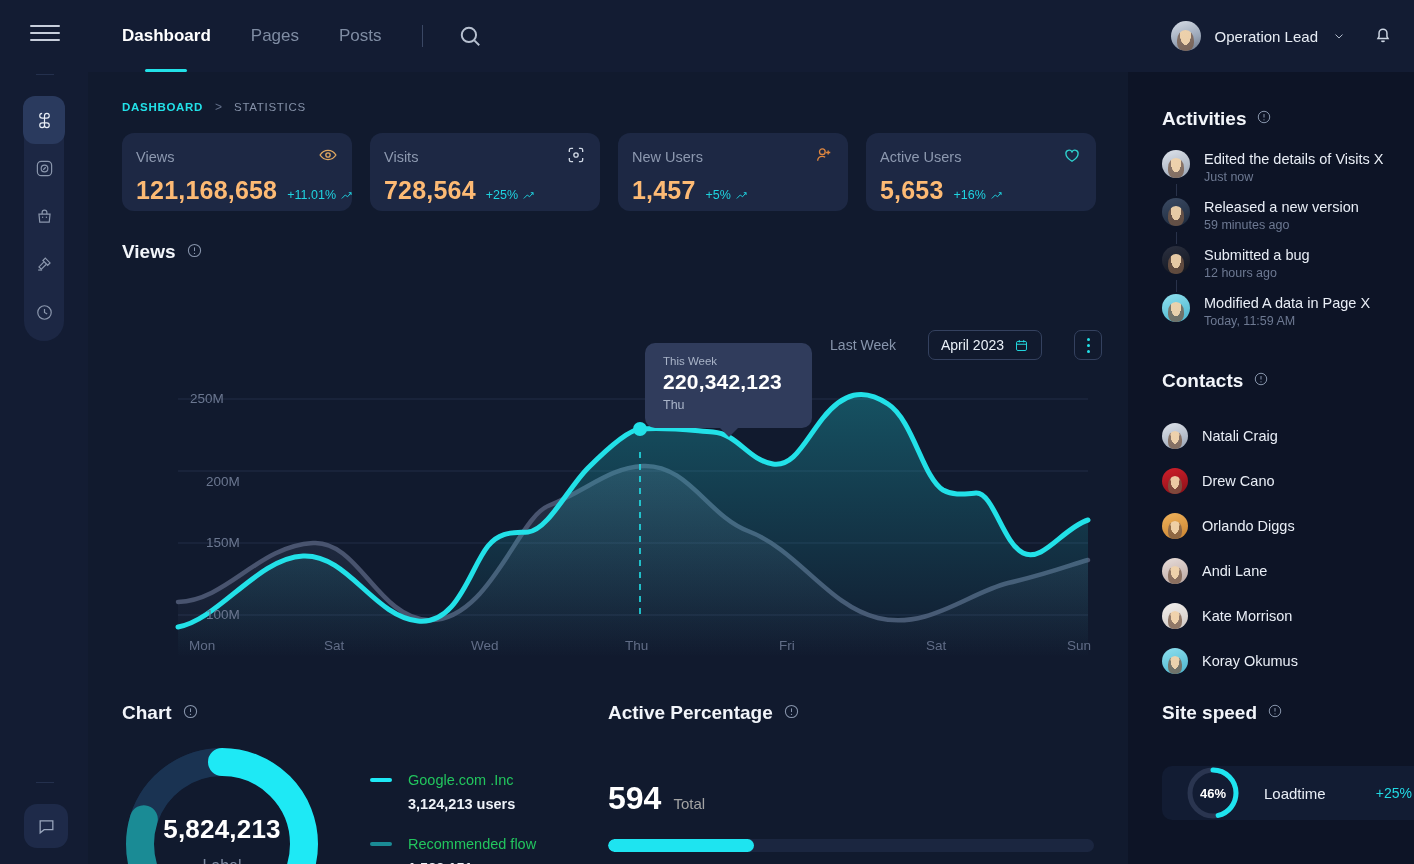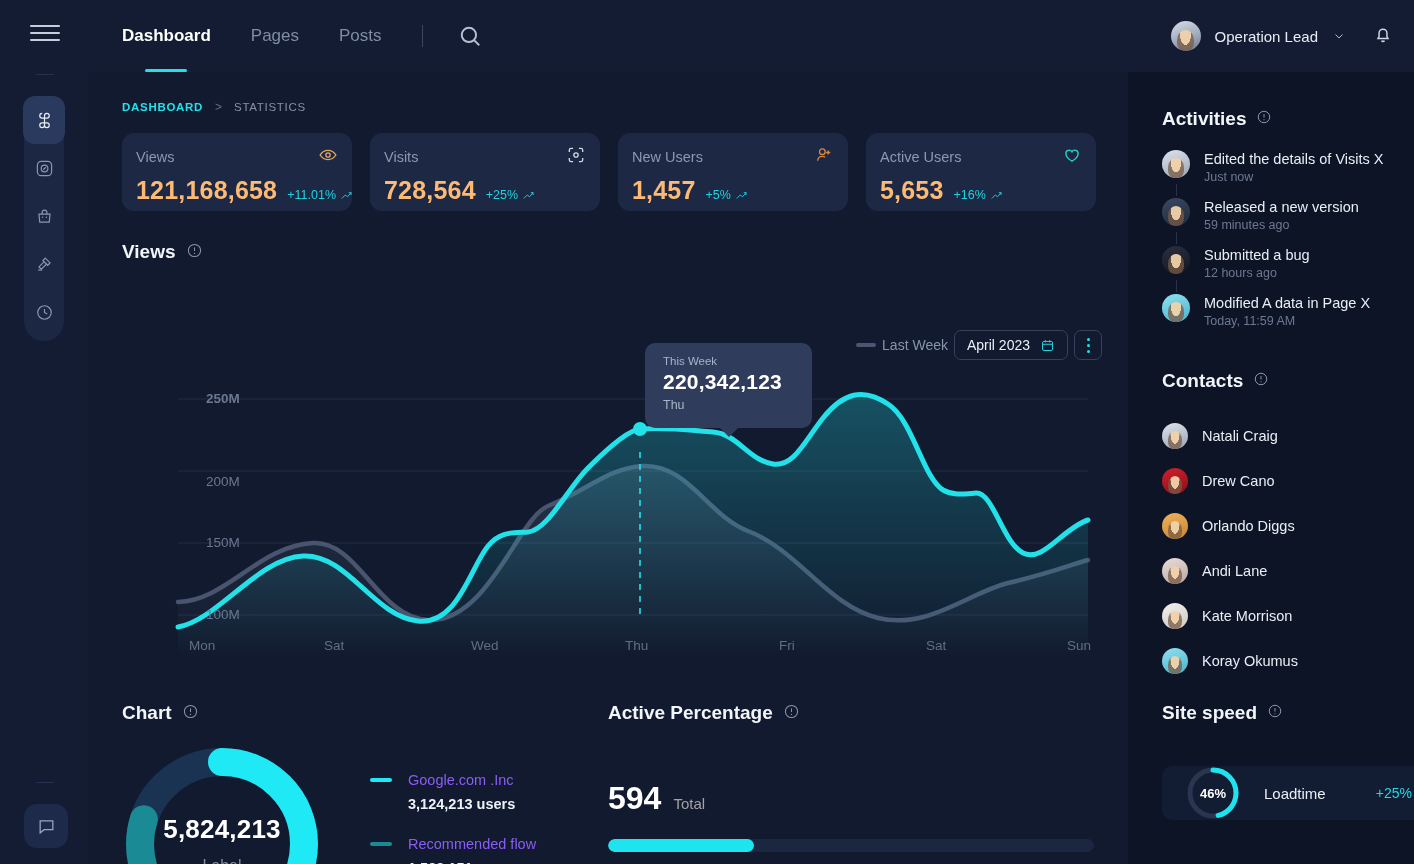--- a/index.html
+++ b/index.html
@@ -109,21 +109,21 @@
   .card-row { display: flex; align-items: flex-end; gap: 10px; margin-top: 7px; }
   .card-num { font-size: 25px; font-weight: bold; color: #fdba74; letter-spacing: .2px; }
   .card-delta { display: flex; align-items: center; gap: 4px; font-size: 12.5px; color: #1fd3e0; padding-bottom: 3px; }
   .card-delta svg { stroke: #1fd3e0; fill: none; stroke-width: 1.6; }
 
   
   .views-head { display: flex; align-items: center; margin: 30px 0 0 34px; }
   .sec-title { font-size: 19px; font-weight: bold; color: #f2f5fa; }
   .info-ico { margin-left: 10px; cursor: pointer; }
   .info-ico svg { stroke: #8794ab; fill: none; stroke-width: 1.5; }
-  .views-ctrl { position: absolute; right: 26px; top: 258px; display: flex; align-items: center; gap: 6px; }
+  .views-ctrl { position: absolute; right: 26px; top: 258px; display: flex; align-items: center; gap: 32px; }
   .legend-dash { width: 20px; height: 4px; border-radius: 3px; background: #4a5672; }
   .legend-txt { font-size: 14px; color: #8795ac; }
   .datebox {
     display: flex; align-items: center; gap: 10px; height: 30px; padding: 0 12px;
     border: 1px solid #34415f; border-radius: 7px; font-size: 14px; color: #eaf0f8; cursor: pointer;
   }
   .datebox svg { stroke: #22e1e8; fill: none; stroke-width: 1.5; }
   .kebab {
     width: 28px; height: 30px; border: 1px solid #34415f; border-radius: 7px;
     display: flex; flex-direction: column; align-items: center; justify-content: center; gap: 3px; cursor: pointer;
@@ -160,21 +160,21 @@
   .donut-ctr {
     position: absolute; left: 0; top: 0; width: 200px; height: 200px;
     display: flex; flex-direction: column; align-items: center; justify-content: center;
   }
   .donut-val { font-size: 26px; font-weight: bold; color: #ffffff; letter-spacing: .2px; }
   .donut-lab { font-size: 16px; color: #7e8ba2; margin-top: 12px; }
   .dlegend { margin: 28px 0 0 48px; }
   .dl-item { margin-bottom: 24px; }
   .dl-top { display: flex; align-items: center; gap: 16px; }
   .dl-dash { width: 22px; height: 4px; border-radius: 3px; }
-  .dl-name { font-size: 14.5px; color: #8b5cf6; }
+  .dl-name { font-size: 14.5px; color: #22c55e; }
   .dl-val { font-size: 14.5px; font-weight: bold; color: #eef2f8; margin: 8px 0 0 38px; }
 
   .total-row { display: flex; align-items: baseline; gap: 12px; margin-top: 56px; }
   .total-num { font-size: 32px; font-weight: bold; color: #ffffff; }
   .total-lab { font-size: 15px; color: #a3a3a3; }
   .bar-track {
     position: relative; width: 486px; height: 13px; border-radius: 7px;
     background: #1b2640; margin-top: 22px; overflow: hidden;
   }
   .bar-fill { position: absolute; left: 0; top: 0; height: 13px; border-radius: 7px; background: #1ee4f0; }
@@ -460,21 +460,21 @@
              C412,163 425,165 440,164 C460,162 480,120 500,100 C520,80 540,62 552,61
              C580,59 600,62 625,64 C650,66 660,92 685,96 C706,99 716,74 735,50
              C755,25 775,19 800,36 C825,52 835,110 855,122 C866,128 876,126 888,125
              C905,124 915,175 935,185 C955,195 975,160 1000,152"></path>
 
         <line x1="552" y1="84" x2="552" y2="250" stroke="#22e1e8" stroke-width="1.6" stroke-dasharray="6 6"></line>
         <circle cx="552" cy="61" r="7" fill="#22e1e8"></circle>
       </svg>
 
       <div class="ylabels">
-        <span class="ylab" style="left:118px; top:23px;font-weight:bold;">250M</span>
+        <span class="ylab" style="left:102px; top:23px;">250M</span>
         <span class="ylab" style="left:118px; top:95px;margin-top:11px;">200M</span>
         <span class="ylab" style="left:118px; top:167px;">150M</span>
         <span class="ylab" style="left:118px; top:239px;">100M</span>
       </div>
     </div>
 
     <div class="tooltip">
       <div class="tt-a">This Week</div>
       <div class="tt-b">220,342,123</div>
       <div class="tt-c">Thu</div>

